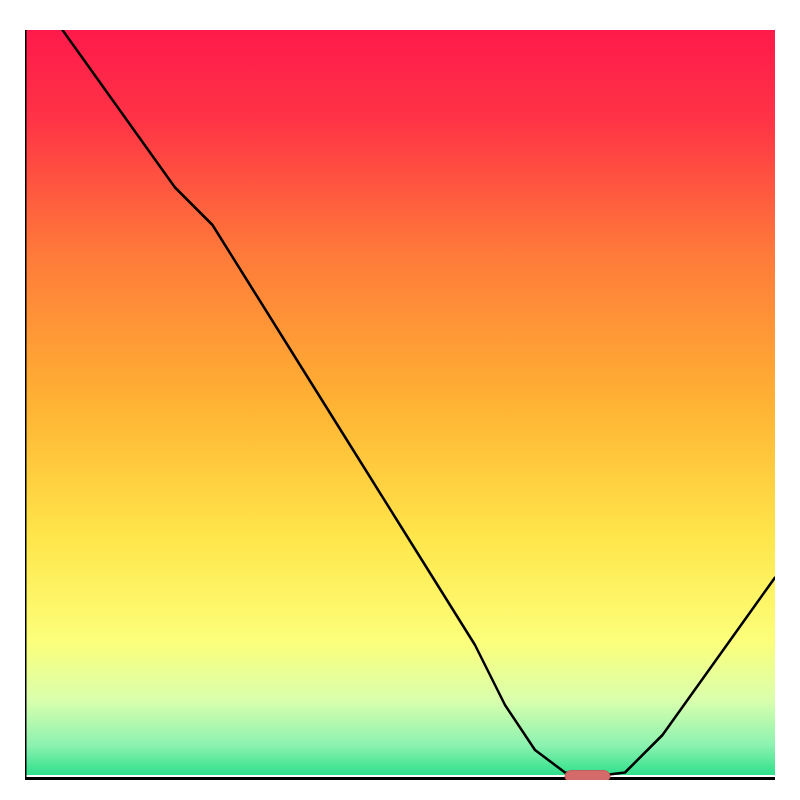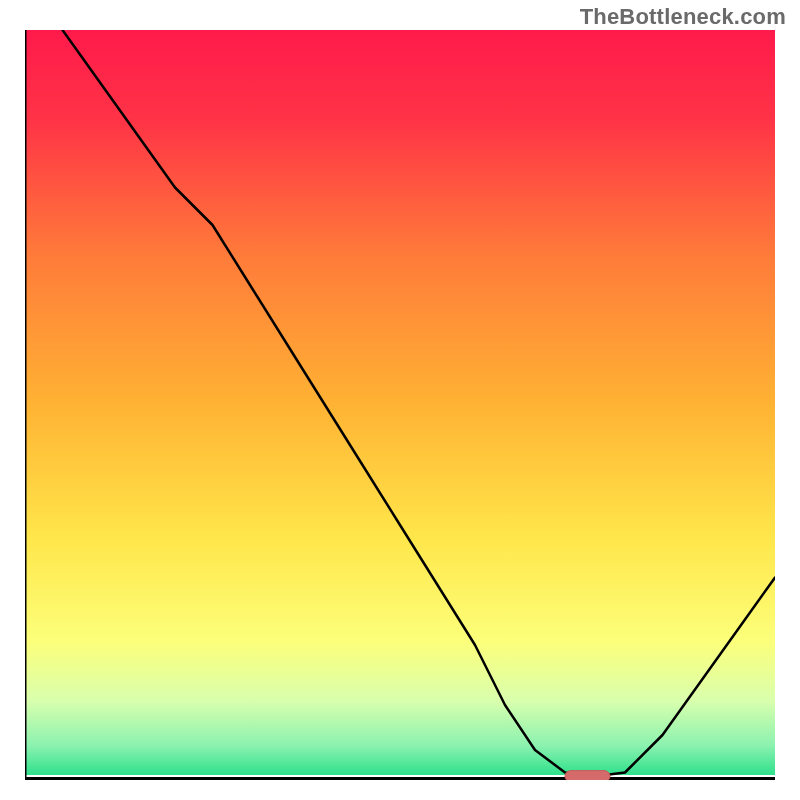--- a/index.html
+++ b/index.html
@@ -32,21 +32,20 @@
     width: 750px;
     height: 750px;
   }
   svg { display: block; }
 </style>
 </head>
 <body>
 
 <div class="frame">
 
-  <div class="watermark">TheBottleneck.com</div>
 
   <div class="plot">
     <svg viewBox="0 0 750 750" width="750" height="750">
       <defs>
         <linearGradient id="bg-grad" x1="0" y1="0" x2="0" y2="1">
 
         <stop offset="0%" stop-color="#ff1a4b"></stop>
             <stop offset="12%" stop-color="#ff3346"></stop>
             <stop offset="30%" stop-color="#ff7a3a"></stop>
             <stop offset="50%" stop-color="#ffb233"></stop>

